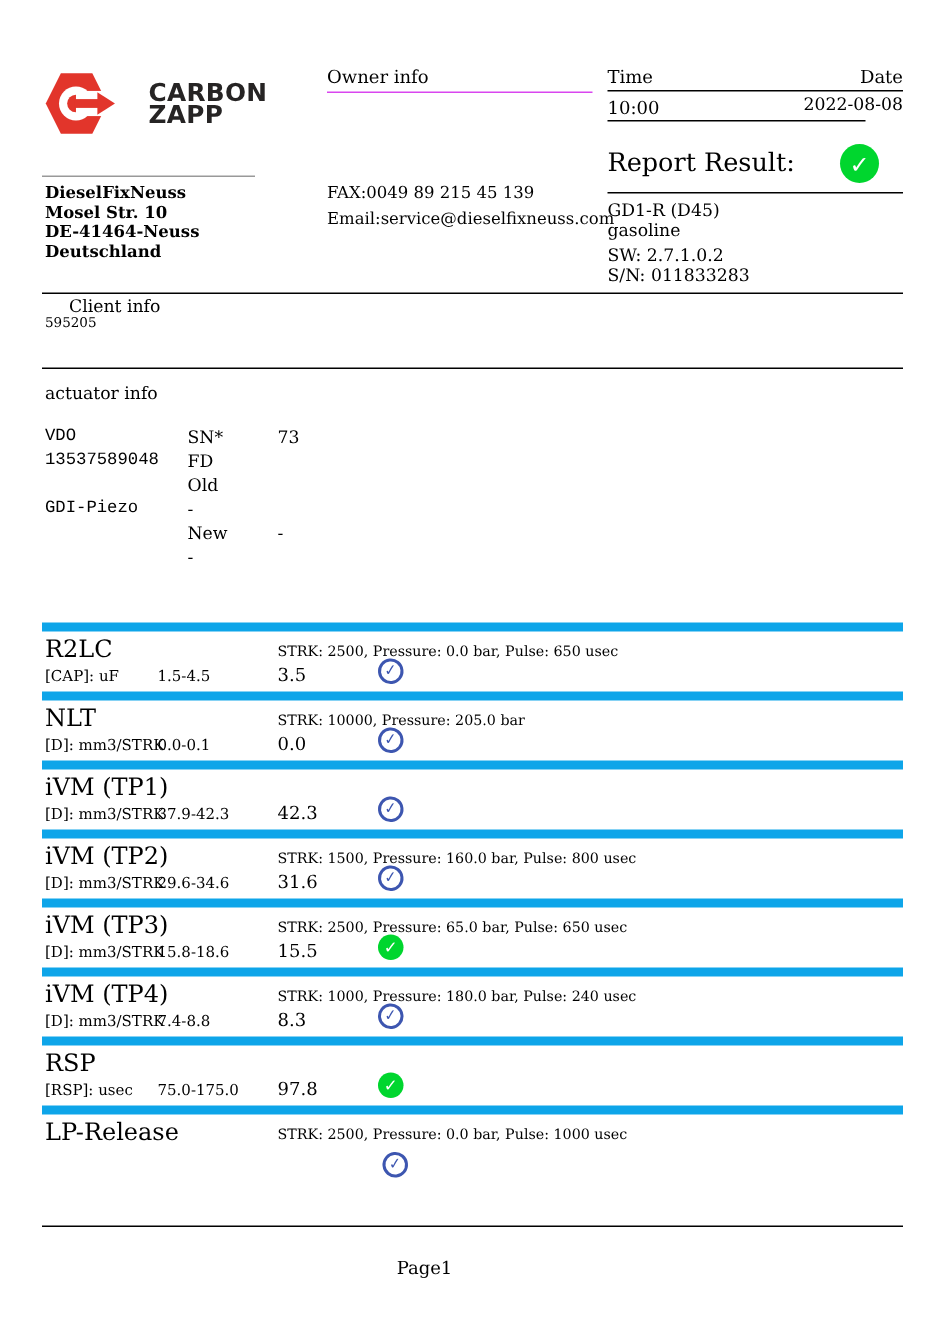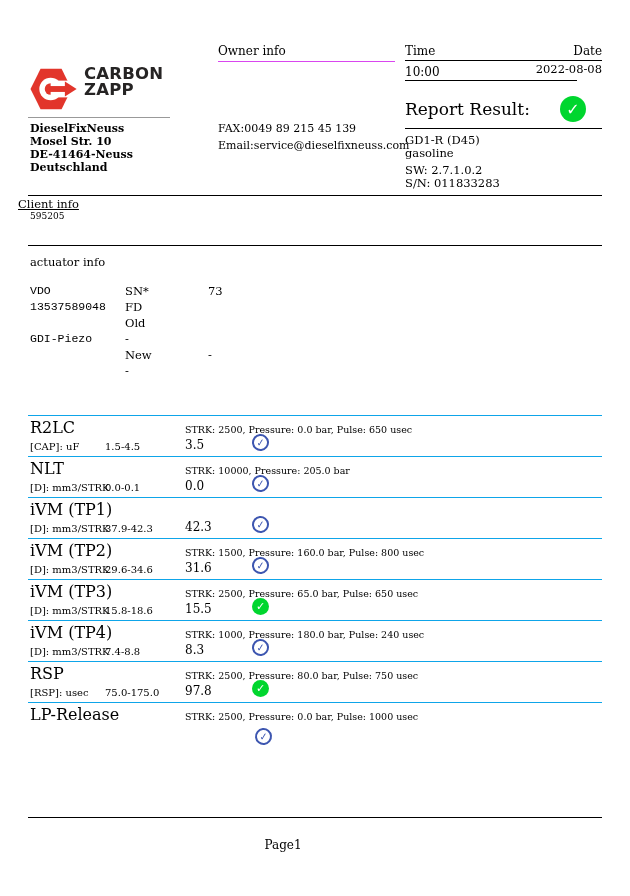--- a/index.html
+++ b/index.html
@@ -1,20 +1,20 @@
 <!DOCTYPE html>
 <html><head>
 <meta charset="utf-8">
 <style>
   html,body{margin:0;padding:0;background:#fff;}
   .page{position:relative;width:630px;height:896px;background:#fff;overflow:hidden;
         font-family:"DejaVu Serif",serif;color:#000;}
 
   
-  .logo{position:absolute;left:28px;top:46px;display:flex;gap:4px;margin-top:20px;}
+  .logo{position:absolute;left:28px;top:46px;display:flex;align-items:center;gap:19px;}
   .logo-text{font-family:"DejaVu Sans",sans-serif;font-weight:800;font-size:16.5px;
              line-height:15.5px;color:#262424;letter-spacing:.2px;}
   .owner-head{position:absolute;left:218px;top:44px;width:177px;font-size:12px;
               border-bottom:1px solid #d946ef;padding-bottom:3px;}
   .td-block{position:absolute;left:405px;top:44px;width:197px;font-size:12px;}
   .td-row1{display:flex;justify-content:space-between;border-bottom:1px solid #000;padding-bottom:2px;}
   .td-row2{display:flex;justify-content:space-between;}
   .td-row2 .time-val{padding-top:4px;}
   .td-row2 .date-val{padding-top:1px;font-size:11.5px;}
   .td-underline{width:172px;border-bottom:1px solid #000;margin-top:1px;}
@@ -28,32 +28,32 @@
   .right-line{position:absolute;left:405px;top:128px;width:197px;border-top:1px solid #000;}
   .device{position:absolute;left:405px;top:134px;font-size:11.5px;line-height:13px;}
   .device .sw{margin-top:4px;}
   .addr-topline{position:absolute;left:28px;top:117px;width:142px;border-top:1px solid #999;}
   .address{position:absolute;left:30px;top:122px;font-size:11px;font-weight:bold;line-height:13px;}
   .contact{position:absolute;left:218px;top:122px;font-size:11px;line-height:14px;}
   .contact .email{margin-top:3px;}
 
   
   .hline{position:absolute;left:28px;width:574px;border-top:1px solid #000;}
-  .client-label{position:absolute;left:18px;top:197px;font-size:11.5px;text-decoration:underline;}
+  .client-label{position:absolute;left:46px;top:197px;font-size:11.5px;}
   .client-value{position:absolute;left:30px;top:211px;font-size:9px;}
   .actuator-label{position:absolute;left:30px;top:255px;font-size:11.5px;}
   .act-grid{position:absolute;left:30px;top:283px;font-size:11.5px;}
   .act-row{display:flex;height:16px;line-height:16px;}
   .act-c1{width:95px;font-family:Liberation Mono, monospace;}
   .act-c2{width:60px;}
-  .act-c3{width:120px;margin-left:23px;}
+  .act-c3{width:120px;}
 
   
   .tests{position:absolute;left:28px;top:415px;width:574px;}
-  .test-row{position:relative;border-top:1px solid #0ea5e9;height:40px;}
+  .test-row{position:relative;border-top:6px solid #0ea5e9;height:40px;}
   .test-row:last-child{height:115px;}
   .t-name{position:absolute;left:2px;top:2px;font-size:16px;}
   .t-params{position:absolute;left:157px;top:8px;font-size:9.5px;}
   .t-unit{position:absolute;left:2px;top:25px;font-size:10px;}
   .t-range{position:absolute;left:77px;top:25px;font-size:10px;}
   .t-value{position:absolute;left:157px;top:22px;font-size:12px;}
   .t-check{position:absolute;left:224px;top:18px;}
   .test-row:last-child .t-check{left:227px;top:25px;}
   .check{border-radius:50%;display:flex;align-items:center;justify-content:center;
          font-family:"DejaVu Sans",sans-serif;font-weight:bold;}
@@ -220,21 +220,20 @@
         <span class="t-name">iVM (TP4)</span>
         <span class="t-params">STRK: 1000, Pressure: 180.0 bar, Pulse: 240 usec</span>
         <span class="t-unit">[D]: mm3/STRK</span>
         <span class="t-range">7.4-8.8</span>
         <span class="t-value">8.3</span>
         <span class="t-check check blue"></span>
       </div>
 
       <div class="test-row">
         <span class="t-name">RSP</span>
-        <span class="t-params">STRK: 2500, Pressure: 80.0 bar, Pulse: 750 usec</span>
         <span class="t-unit">[RSP]: usec</span>
         <span class="t-range">75.0-175.0</span>
         <span class="t-value">97.8</span>
         <span class="t-check check green"></span>
       </div>
 
       <div class="test-row">
         <span class="t-name">LP-Release</span>
         <span class="t-params">STRK: 2500, Pressure: 0.0 bar, Pulse: 1000 usec</span>
         <span class="t-unit"></span>

